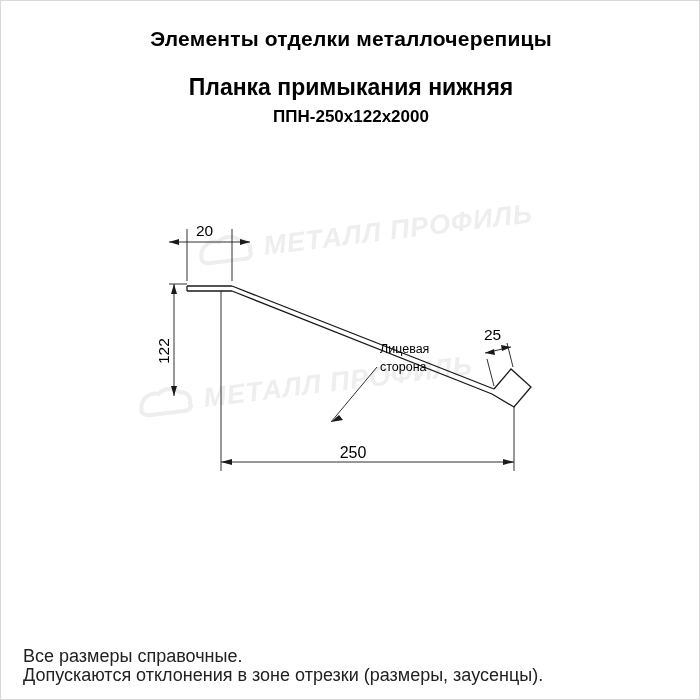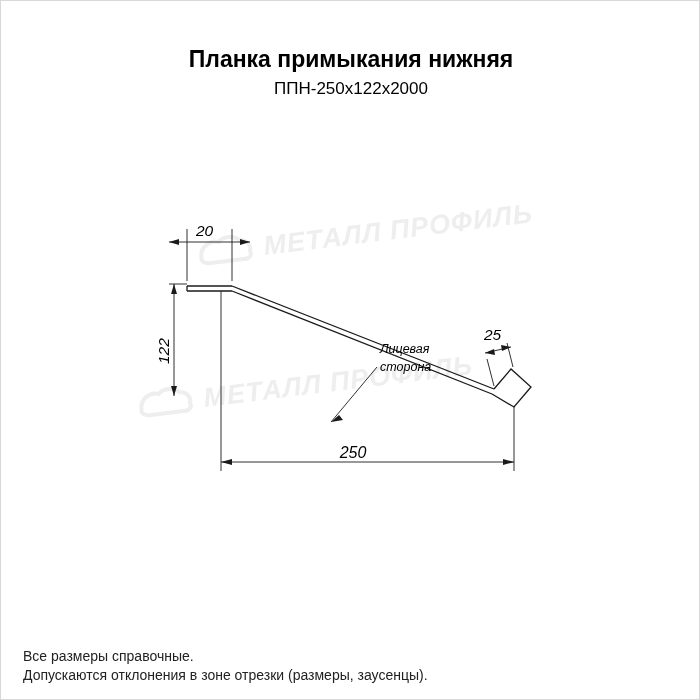--- a/index.html
+++ b/index.html
@@ -35,31 +35,30 @@
     line-height: 28px;
   }
   .sub-title {
     font-size: 23px;
     font-weight: bold;
     margin-top: 22px;
     line-height: 24px;
   }
   .code-title {
     font-size: 17px;
-    font-weight: normal;
+    font-weight: bold;
     margin-top: 6px;
     line-height: 24px;
   }
   .drawing {
     position: absolute;
     top: 180px;
     left: 0;
     width: 612px;
     height: 360px;
-    font-style: italic;
   }
   .drawing svg {
     display: block;
   }
   .watermark {
     position: absolute;
     color: #eeeeee;
     font-weight: bold;
     font-style: italic;
     font-size: 27px;
@@ -71,21 +70,21 @@
   .wm2 { top: 368px; left: 136px; transform: rotate(-7deg); }
   .wm-mark {
     display: inline-block;
     vertical-align: middle;
     margin-right: 10px;
   }
   .footnotes {
     position: absolute;
     left: 22px;
     bottom: 14px;
-    font-size: 14px;
+    font-size: 18px;
     line-height: 19px;
     color: #222222;
   }
   .dim-label {
     font-size: 15.5px;
     fill: #000000;
     font-family: "Liberation Sans", sans-serif;
   }
   .dim-label-big {
     font-size: 16px;
@@ -95,20 +94,21 @@
     fill: #000000;
     font-family: "Liberation Sans", sans-serif;
   }
 </style>
 </head>
 <body>
 
 <div class="page">
 
   <div class="title-block">
+    <div class="main-title">Элементы отделки металлочерепицы</div>
     <div class="sub-title">Планка примыкания нижняя</div>
     <div class="code-title">ППН-250х122х2000</div>
   </div>
 
   <div class="watermark wm1">
     <span class="wm-mark">
       <svg width="56" height="30" viewBox="0 0 56 30">
         <path d="M3 20 C3 10, 13 4, 22 7 C27 2, 38 2, 43 8 C50 8, 54 14, 52 20 C54 24, 50 28, 44 27 L12 27 C5 27, 2 24, 3 20 Z" fill="none" stroke="#eeeeee" stroke-width="4"></path>
       </svg>
     </span><span>МЕТАЛЛ ПРОФИЛЬ</span>

